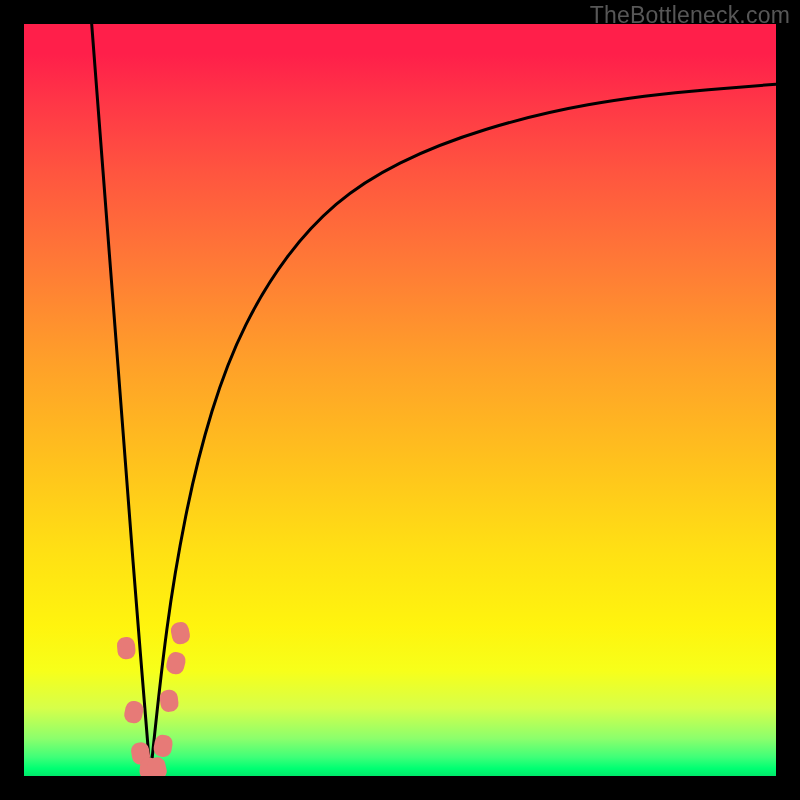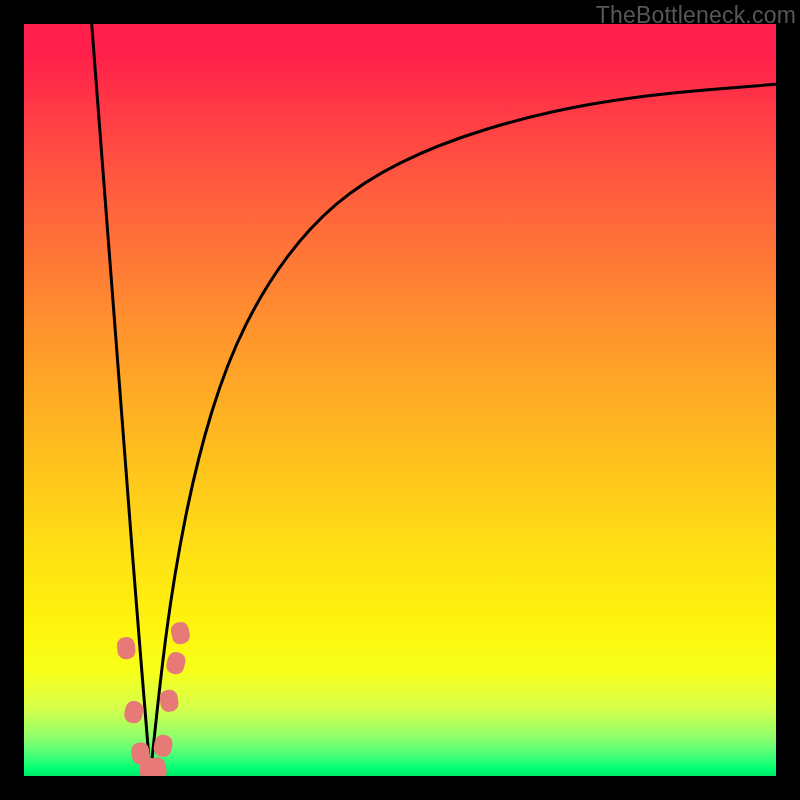--- a/index.html
+++ b/index.html
@@ -49,21 +49,21 @@
   }
   svg.curves {
     position: absolute;
     inset: 0;
     width: 100%;
     height: 100%;
   }
   .watermark {
     position: absolute;
     top: 2px;
-    right: 4px;
+    right: 10px;
     color: #575757;
     font-size: 23px;
     letter-spacing: 0.2px;
     font-weight: 400;
     user-select: none;
     margin-left: 36px;
   }
 </style>
 </head>
 <body>

